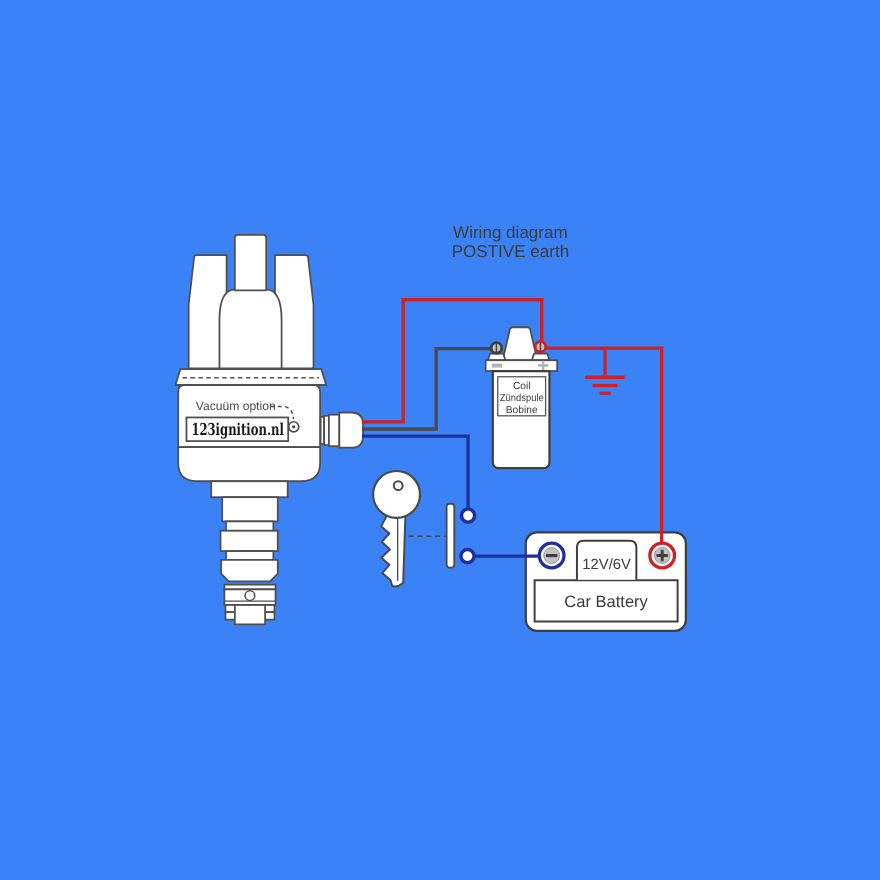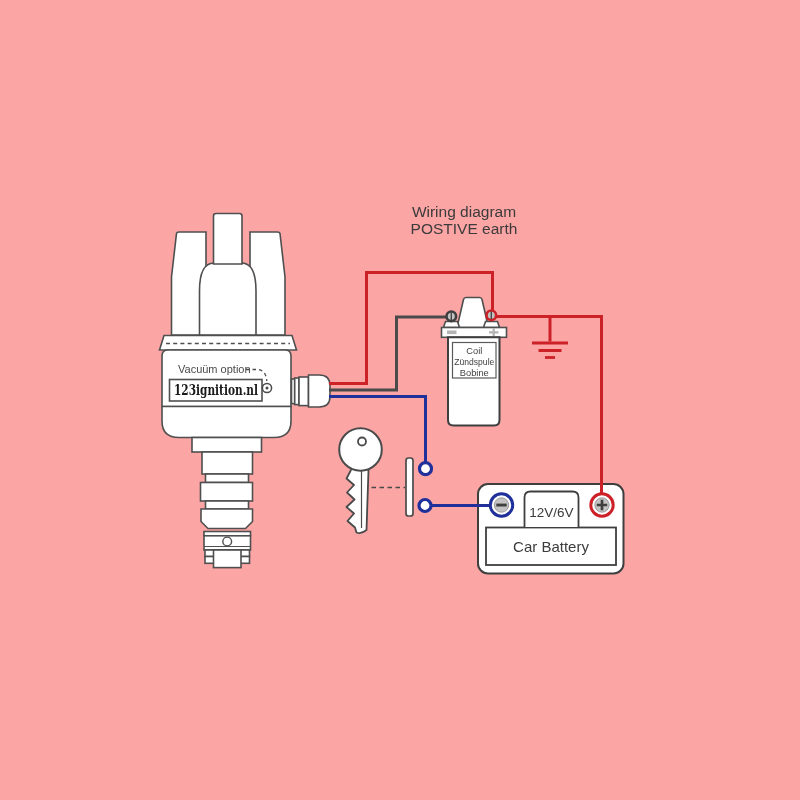--- a/index.html
+++ b/index.html
@@ -1,16 +1,16 @@
 <!DOCTYPE html>
 <html><head>
 <meta charset="utf-8">
 <style>
   html,body{margin:0;padding:0;background:#fff;}
-  #canvas{position:relative;width:800px;height:800px;background:#fca5a5;overflow:hidden;
+  #canvas{position:relative;width:800px;height:800px;background:#3b82f6;overflow:hidden;
           font-family:"Liberation Sans",sans-serif;}
   svg{position:absolute;left:0;top:0;}
   text{fill:#3b3b3b;font-family:"Liberation Sans",sans-serif;}
   .t-title{font-size:15.5px;}
   .t-vac{font-size:11px;fill:#4a4a4a;}
   .t-brand{font-size:15px;font-weight:bold;font-family:"DejaVu Serif",serif;fill:#1a1a1a;}
   .t-coil{font-size:9.3px;fill:#3f3f3f;}
   .t-volt{font-size:13.5px;}
   .t-batt{font-size:15px;}
   .ln{fill:#ffffff;stroke:#4f4f4f;stroke-width:1.6;}

